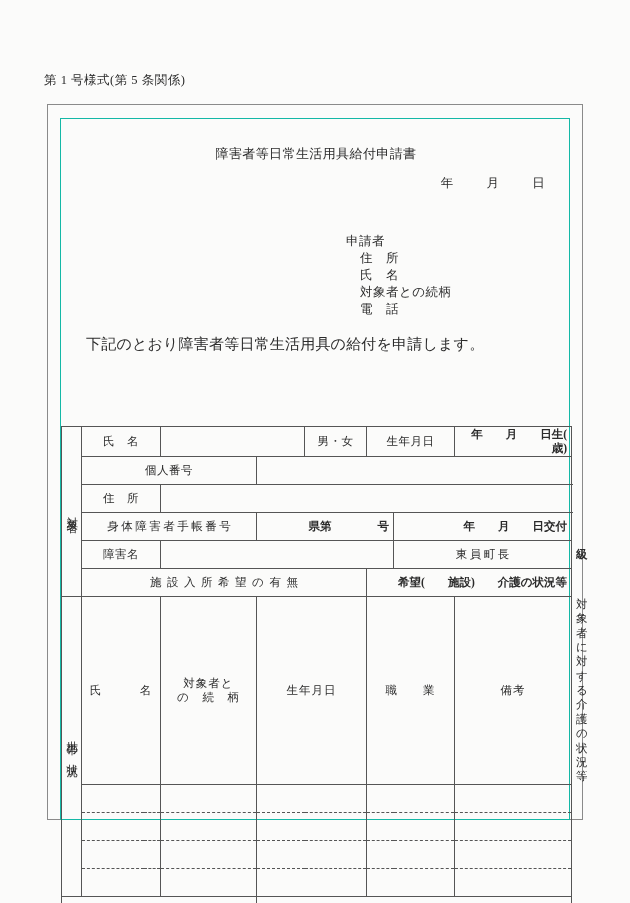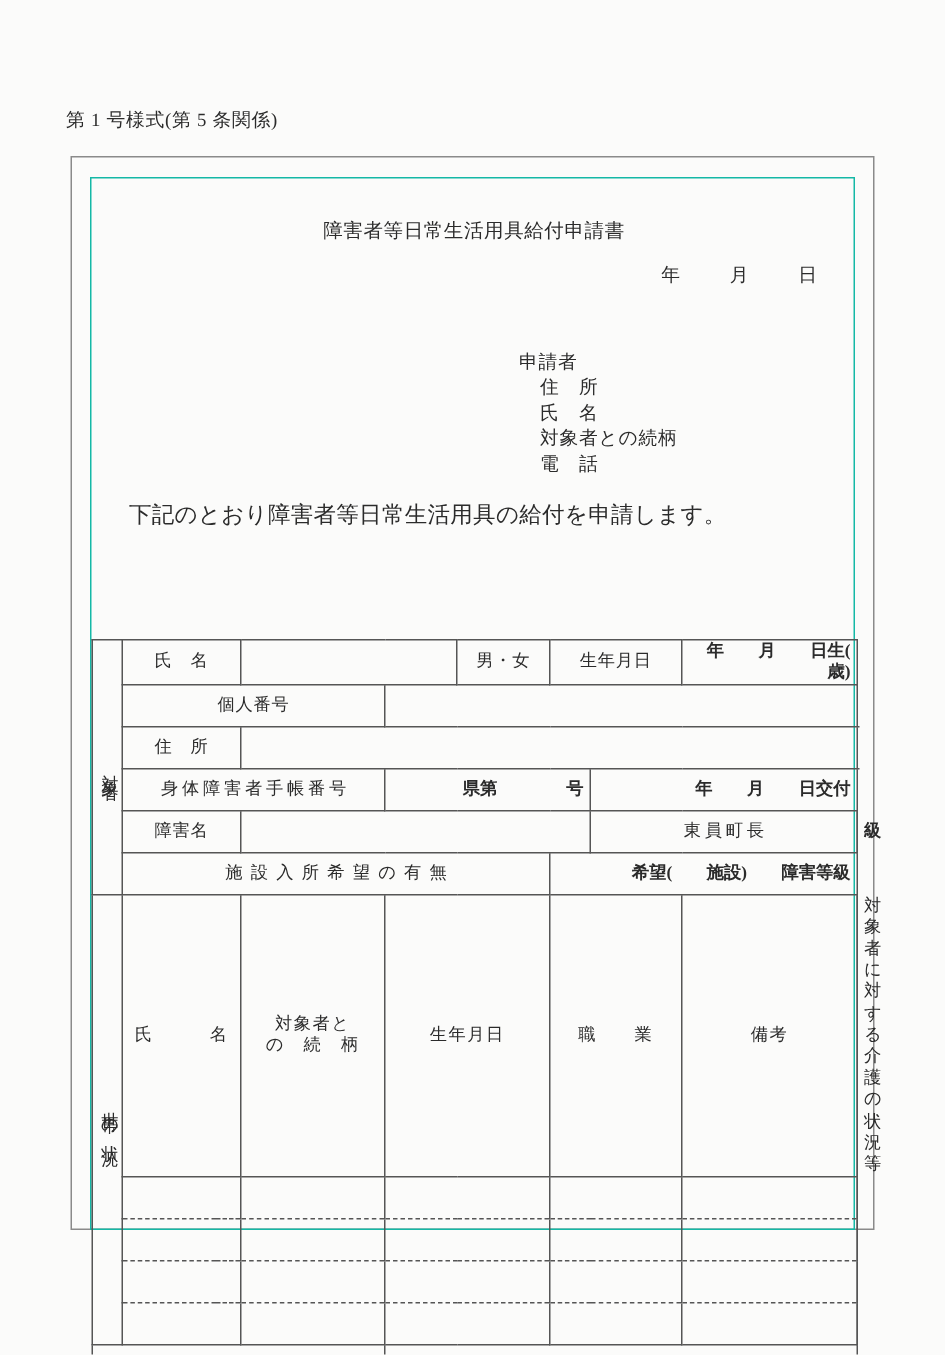--- a/index.html
+++ b/index.html
@@ -239,21 +239,21 @@
 
         <tr>
           <td class="lbl" colspan="2">障害名</td>
           <td class="blank" colspan="4"></td>
           <td class="lbl lbl-sp3" colspan="2">東員町長</td>
           <td class="ctr">級</td>
         </tr>
 
         <tr>
           <td class="lbl lbl-wide" colspan="5">施設入所希望の有無</td>
-          <td class="ctr" colspan="4">希望(　　施設)　　障害等級</td>
+          <td class="ctr" colspan="4">希望(　　施設)　　介護の状況等</td>
         </tr>
 
         <tr>
           <td class="side-label" rowspan="5">
             <div class="vert">世帯の状況</div>
           </td>
           <td class="hh-head" colspan="2">氏　　　名</td>
           <td class="hh-head">
             <div>対象者と</div>
             <div>の　続　柄</div>

